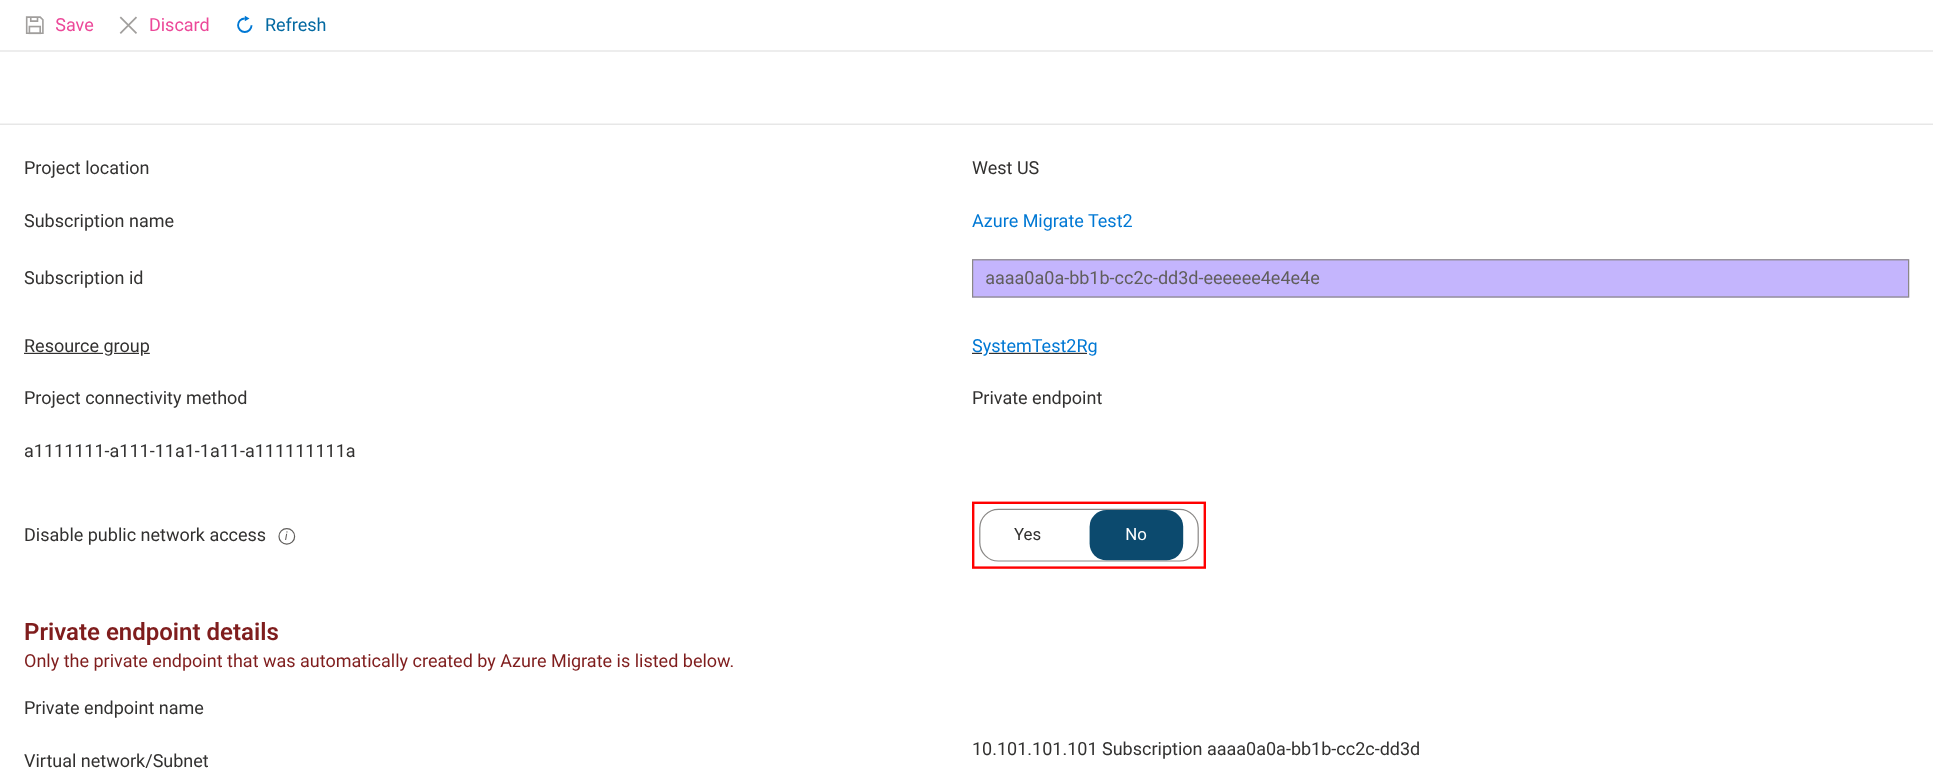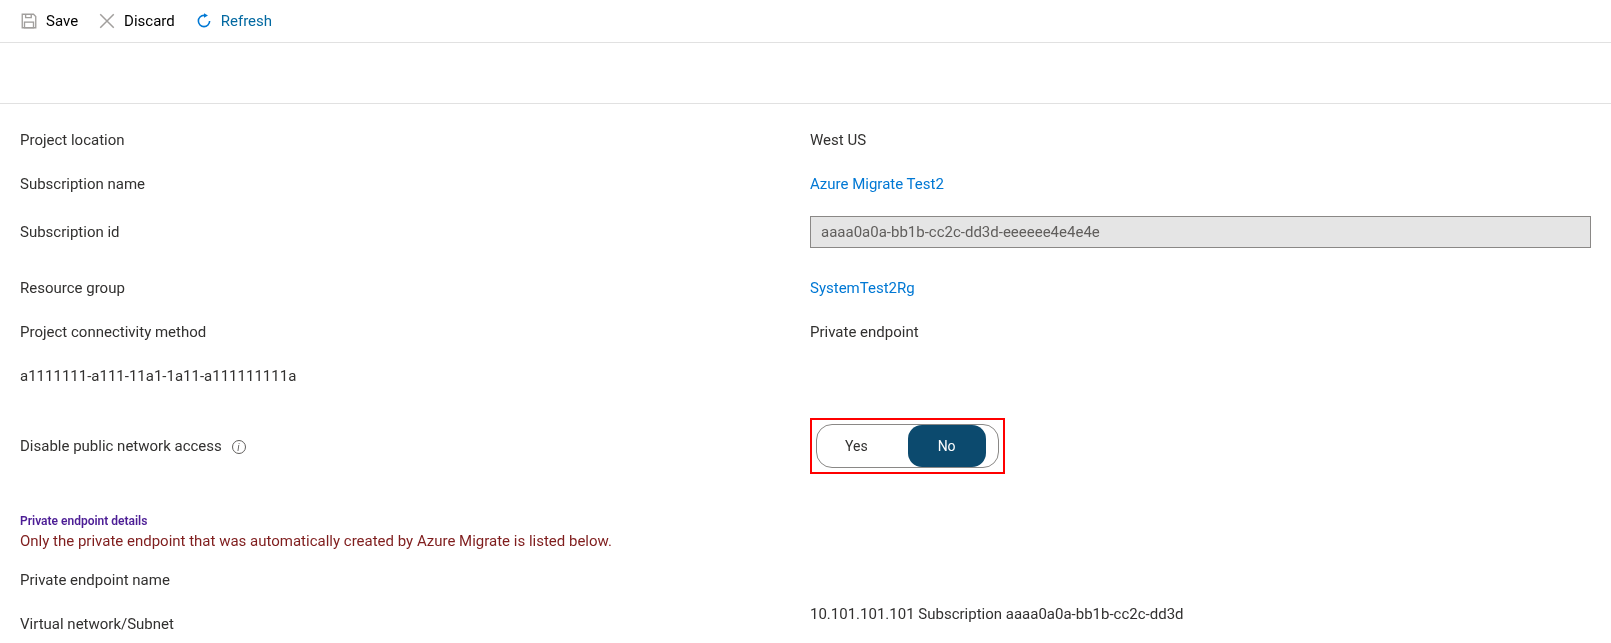--- a/index.html
+++ b/index.html
@@ -27,21 +27,21 @@
       align-items: center;
       gap: 8px;
       background: none;
       border: none;
       cursor: pointer;
       font-size: 15px;
       color: #0369a1;
       font-family: inherit;
     }
     .toolbar-btn.disabled {
-      color: #000000;
+      color: #ec4899;
       cursor: default;
     }
     .toolbar-btn .icon {
       display: inline-flex;
       width: 18px;
       height: 18px;
     }
     .toolbar-btn.disabled .icon svg {
       stroke: #a19f9d;
     }
@@ -69,34 +69,34 @@
       color: #323130;
     }
     .value-col.value-link {
       color: #0078d4;
       cursor: pointer;
     }
     .readonly-input {
       width: 100%;
       padding: 6px 10px;
       border: 1px solid #8a8886;
-      background: #e5e5e5;
+      background: #c4b5fd;
       font-family: inherit;
       font-size: 15px;
       color: #605e5c;
       height: 32px;
     }
     .section-header {
       margin-top: 40px;
       margin-bottom: 4px;
     }
     .section-title {
       font-weight: 600;
-      font-size: 12px;
-      color: #4c1d95;
+      font-size: 20px;
+      color: #7f1d1d;
     }
     .section-desc {
       font-size: 15px;
       color: #7f1d1d;
       margin-bottom: 18px;
     }
     .info-icon {
       display: inline-flex;
       width: 14px;
       height: 14px;
@@ -189,21 +189,21 @@
     <div class="value-col value-link">Azure Migrate Test2</div>
   </div>
 
   <div class="row">
     <div class="label-col">Subscription id</div>
     <div class="value-col">
       <input class="readonly-input" readonly="" value="aaaa0a0a-bb1b-cc2c-dd3d-eeeeee4e4e4e" style="">
     </div>
   </div>
 
-  <div class="row" style="margin-top:28px;">
+  <div class="row" style="margin-top:28px;text-decoration:underline;">
     <div class="label-col">Resource group</div>
     <div class="value-col value-link">SystemTest2Rg</div>
   </div>
 
   <div class="row">
     <div class="label-col">Project connectivity method</div>
     <div class="value-col">Private endpoint</div>
   </div>
 
   <div class="row">

